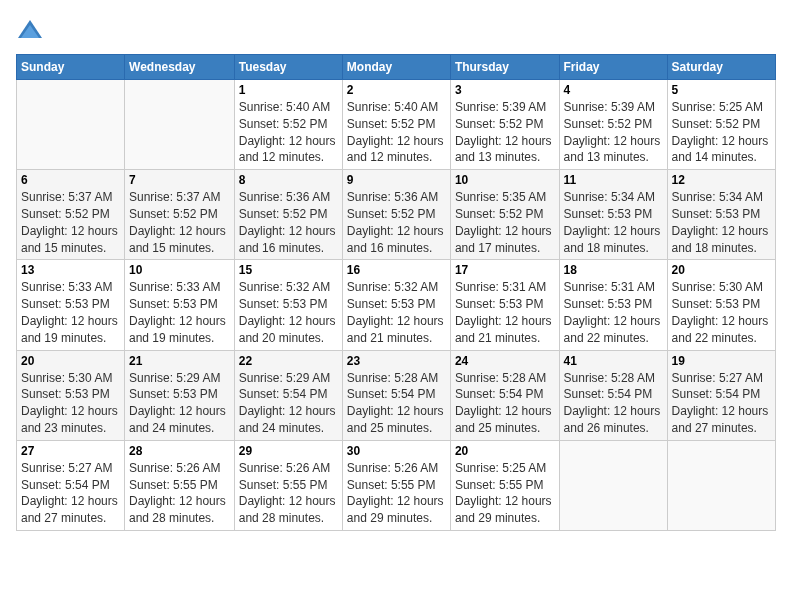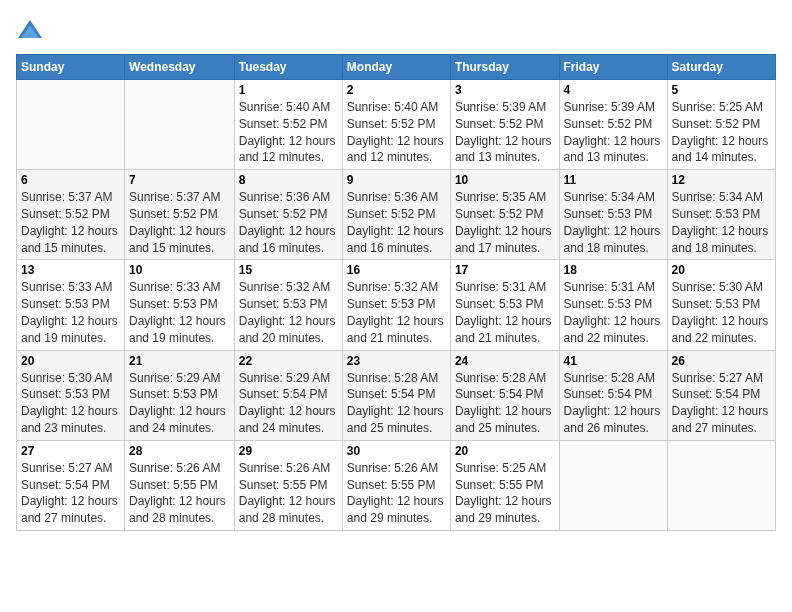--- a/index.html
+++ b/index.html
@@ -315,21 +315,21 @@
 and 25 minutes.</div>
           </td>
           <td>
             <span class="day-num">41</span>
             <div class="day-detail" style="white-space: pre-line;">Sunrise: 5:28 AM
 Sunset: 5:54 PM
 Daylight: 12 hours
 and 26 minutes.</div>
           </td>
           <td>
-            <span class="day-num">26</span>
+            <span class="day-num">19</span>
             <div class="day-detail" style="white-space: pre-line;">Sunrise: 5:27 AM
 Sunset: 5:54 PM
 Daylight: 12 hours
 and 27 minutes.</div>
           </td>
         </tr>
         <tr>
           <td>
             <span class="day-num">27</span>
             <div class="day-detail" style="white-space: pre-line;">Sunrise: 5:27 AM

